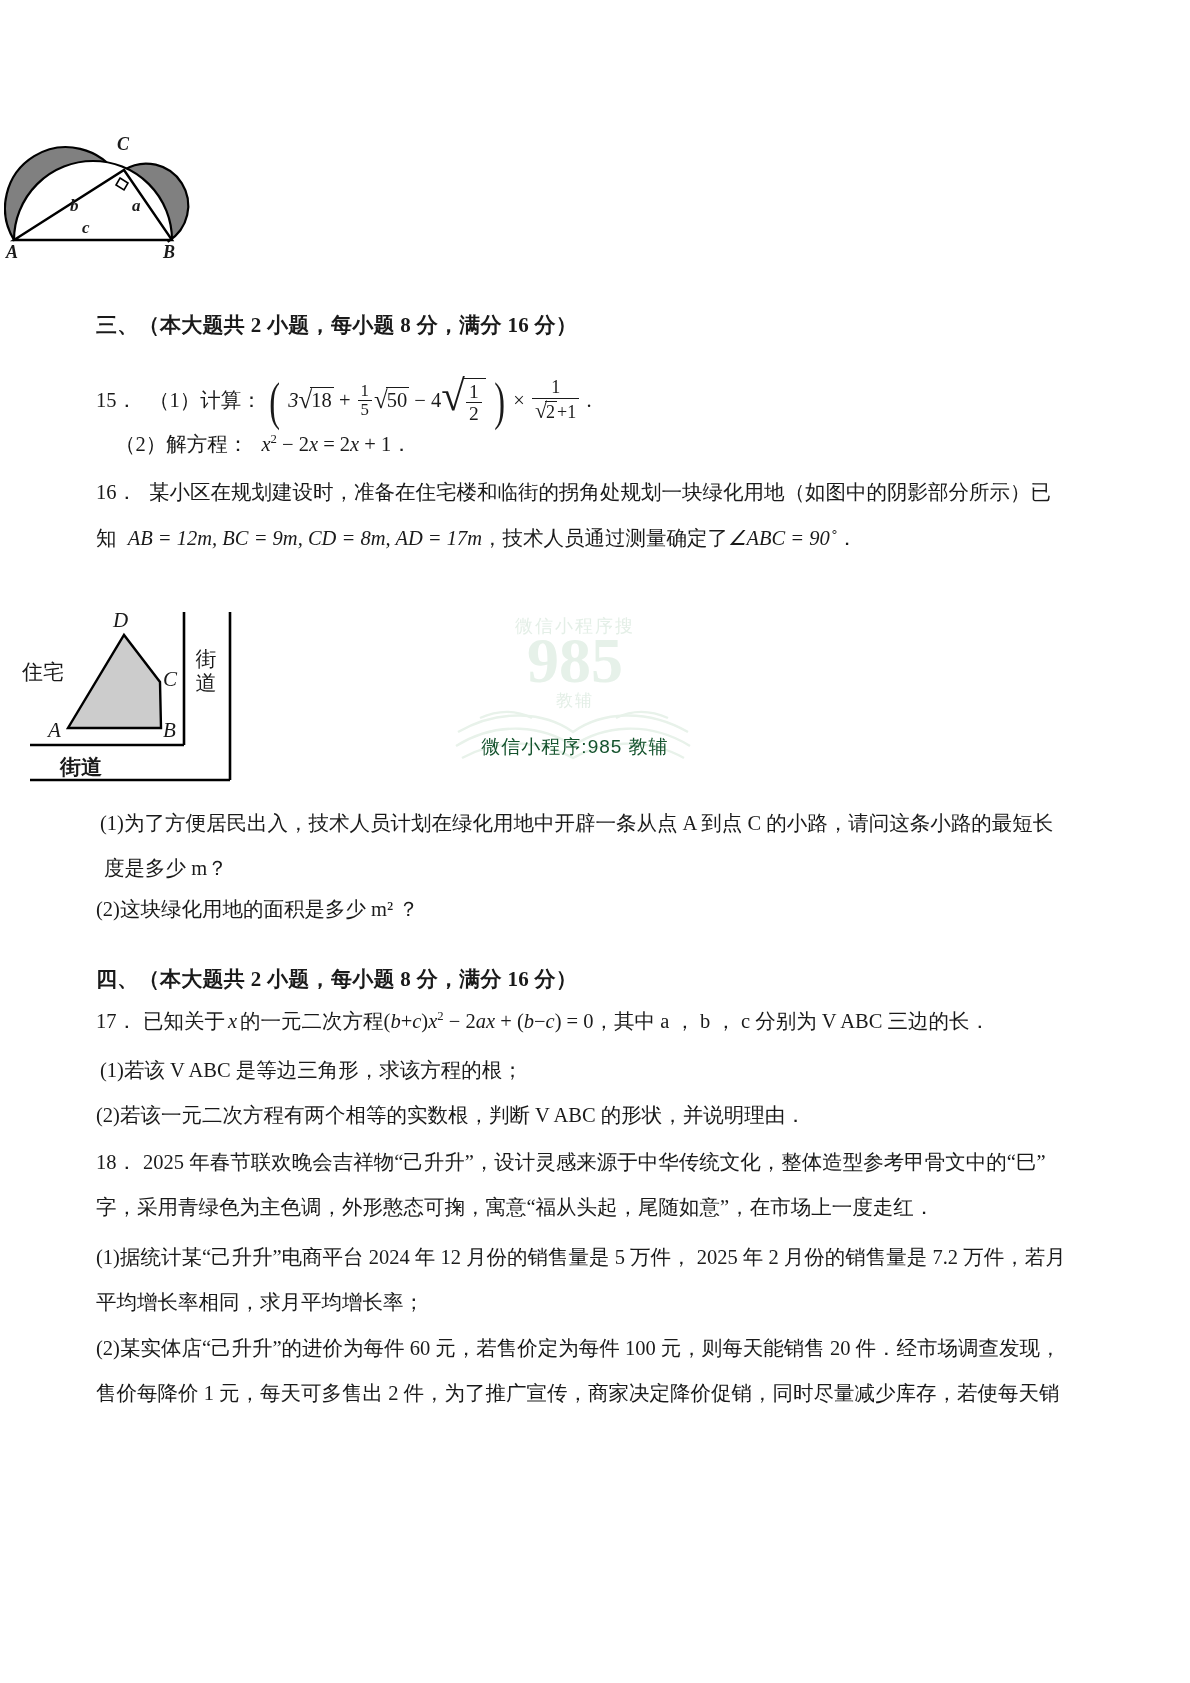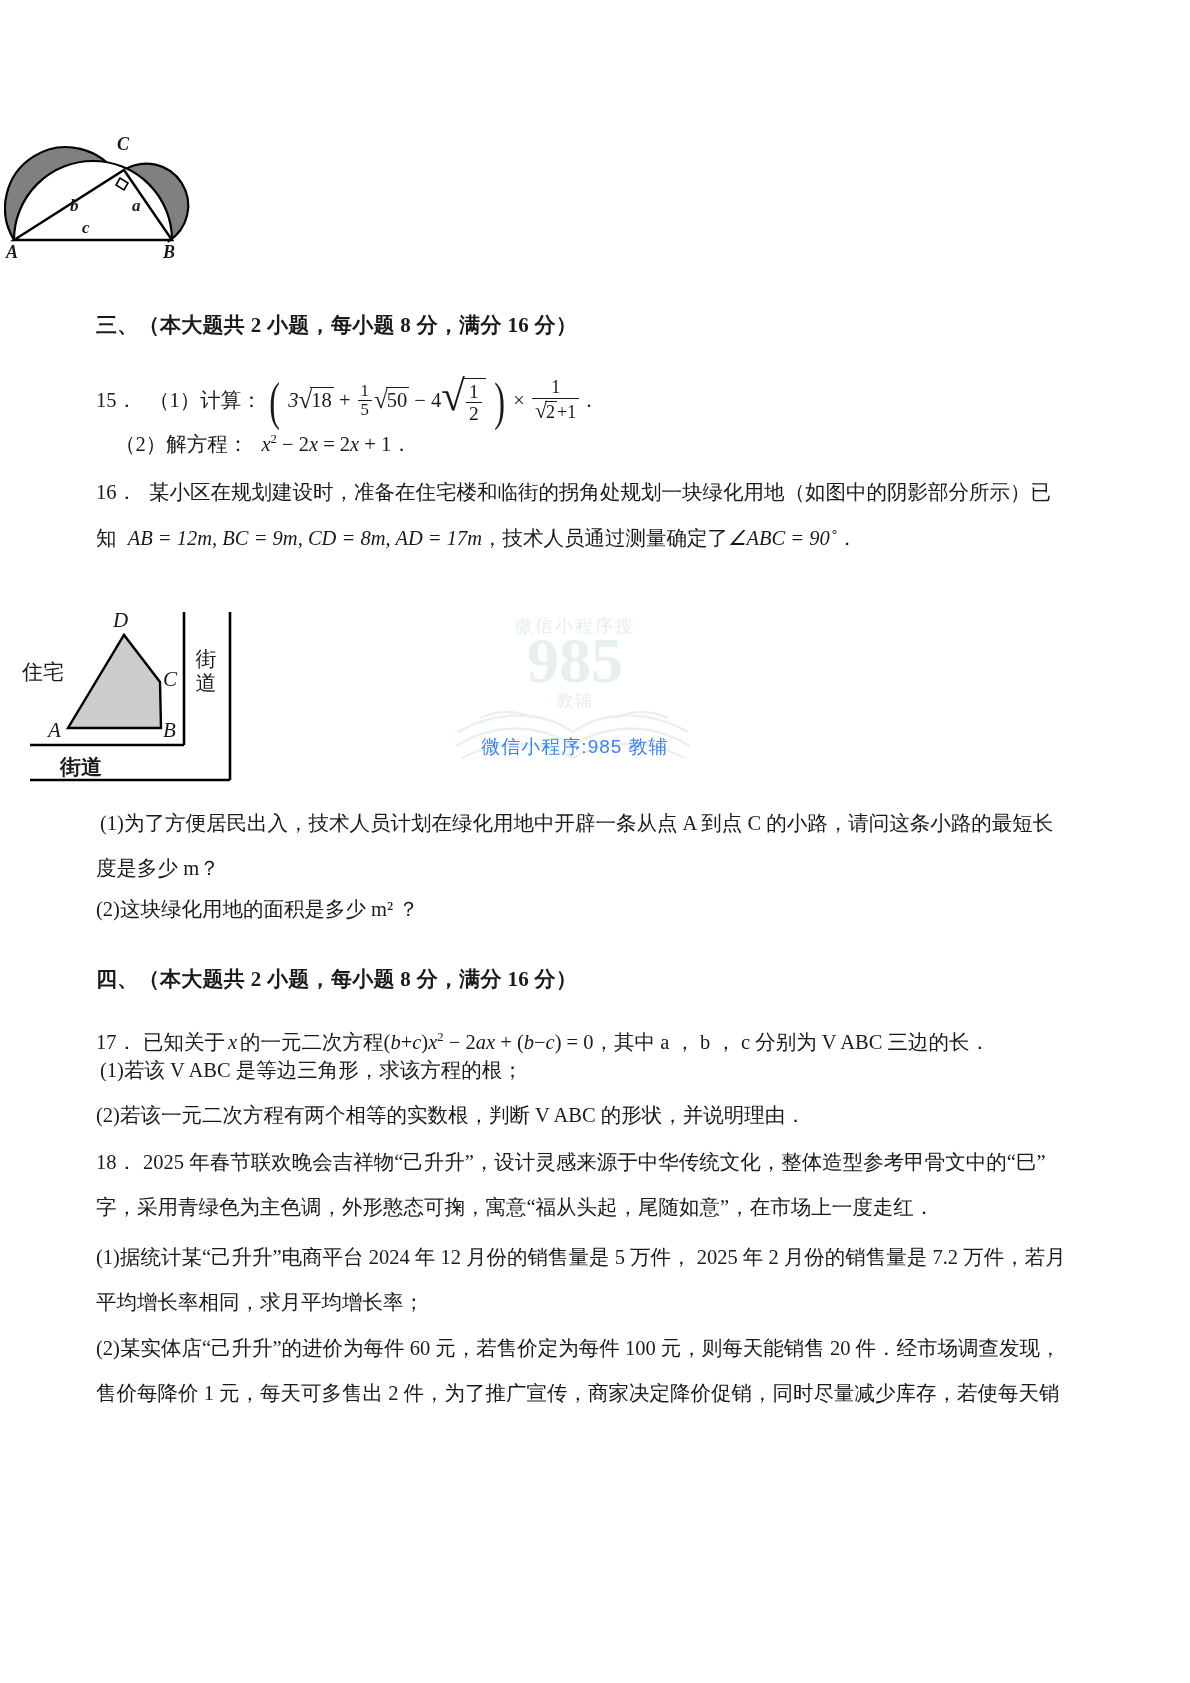--- a/index.html
+++ b/index.html
@@ -109,21 +109,21 @@
     height: 180px;
     pointer-events: none;
     user-select: none;
   }
   .wm-sub {
     position: absolute;
     left: 0; top: 134px;
     width: 270px;
     text-align: center;
     font-size: 19px;
-    color: #3b82f6;
+    color: #14532d;
     letter-spacing: 1px;
     font-family: "Liberation Sans", sans-serif;
   }
 
   
   .footer {
     position: absolute;
     left: 0;
     top: 1475px;
     width: 1190px;
@@ -239,26 +239,26 @@
 
     <div class="q-line" style="position:absolute;left:0;top:482px;">
       <span>16．</span><span style="margin-left:12px;">某小区在规划建设时，准备在住宅楼和临街的拐角处规划一块绿化用地（如图中的阴影部分所示）已</span>
     </div>
     <div class="q-line" style="position:absolute;left:0;top:528px;">
       <span>知</span>
       <span class="math it" style="margin-left:6px;">AB = 12m, BC = 9m, CD = 8m, AD = 17m</span><span>，技术人员通过测量确定了</span><span class="math it">∠ABC = 90˚</span><span>．</span>
     </div>
 
     <div class="para" style="position:absolute;left:4px;top:813px;">(1)为了方便居民出入，技术人员计划在绿化用地中开辟一条从点 A 到点 C 的小路，请问这条小路的最短长</div>
-    <div class="para" style="position:absolute;left:0;top:858px;">度是多少 m？</div>
+    <div class="para" style="position:absolute;left:8px;top:858px;">度是多少 m？</div>
     <div class="para" style="position:absolute;left:0;top:899px;">(2)这块绿化用地的面积是多少 m² ？</div>
 
     <div class="section-head" style="position:absolute;left:0;top:965px;">四、（本大题共 2 小题，每小题 8 分，满分 16 分）</div>
 
-    <div class="q-line" style="position:absolute;left:0;top:1011px;margin-top:21px;">
+    <div class="q-line" style="position:absolute;left:0;top:1011px;">
       <span>17．</span><span style="margin-left:6px;">已知关于</span><span class="it" style="margin:0 3px;">x</span><span>的一元二次方程</span><span class="math">(<i>b</i>+<i>c</i>)<i>x</i><sup class="sp">2</sup> − 2<i>ax</i> + (<i>b</i>−<i>c</i>) = 0</span><span>，其中 a ， b ， c 分别为 V ABC 三边的长．</span>
     </div>
     <div class="para" style="position:absolute;left:4px;top:1060px;">(1)若该 V ABC 是等边三角形，求该方程的根；</div>
     <div class="para" style="position:absolute;left:0;top:1105px;">(2)若该一元二次方程有两个相等的实数根，判断 V ABC 的形状，并说明理由．</div>
 
     <div class="q-line" style="position:absolute;left:0;top:1152px;">
       <span>18．</span><span style="margin-left:6px;">2025 年春节联欢晚会吉祥物“己升升”，设计灵感来源于中华传统文化，整体造型参考甲骨文中的“巳”</span>
     </div>
     <div class="para" style="position:absolute;left:0;top:1197px;">字，采用青绿色为主色调，外形憨态可掬，寓意“福从头起，尾随如意”，在市场上一度走红．</div>
     <div class="para" style="position:absolute;left:0;top:1247px;">(1)据统计某“己升升”电商平台 2024 年 12 月份的销售量是 5 万件， 2025 年 2 月份的销售量是 7.2 万件，若月</div>

